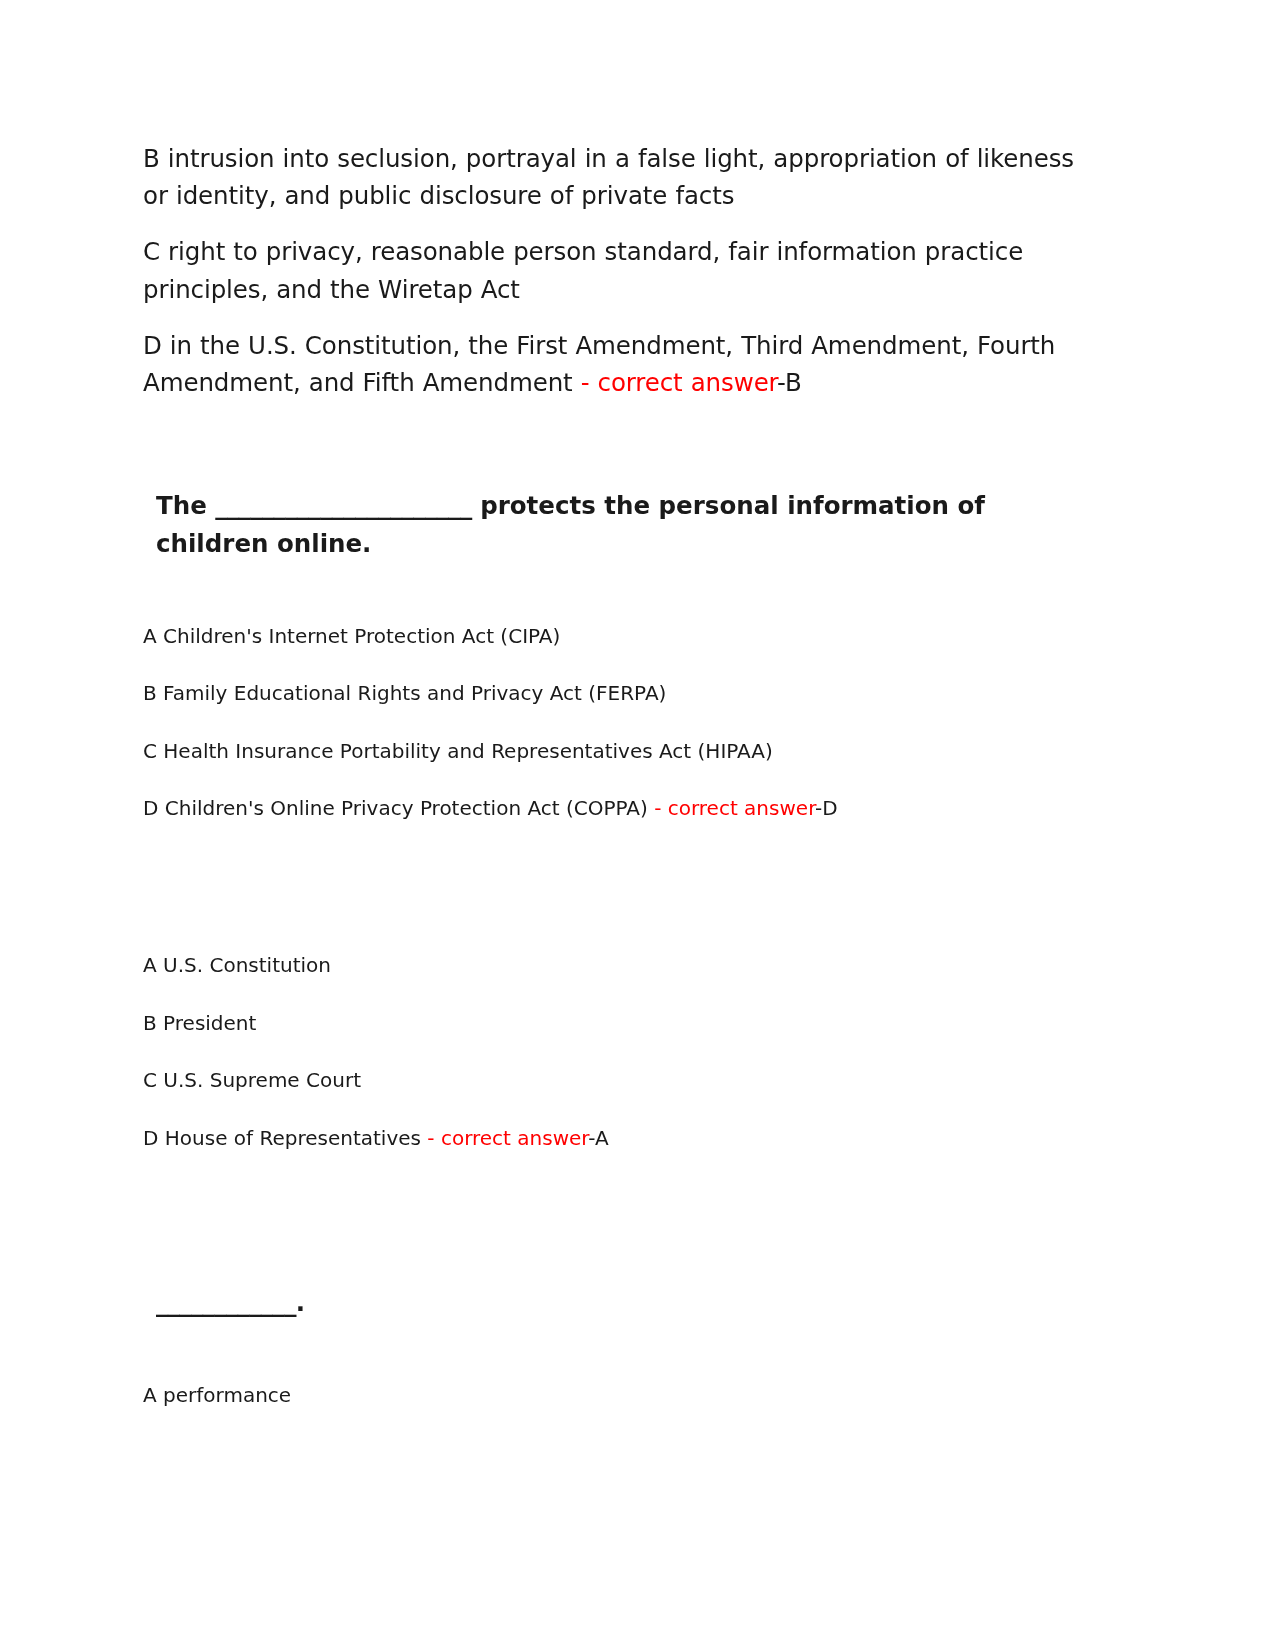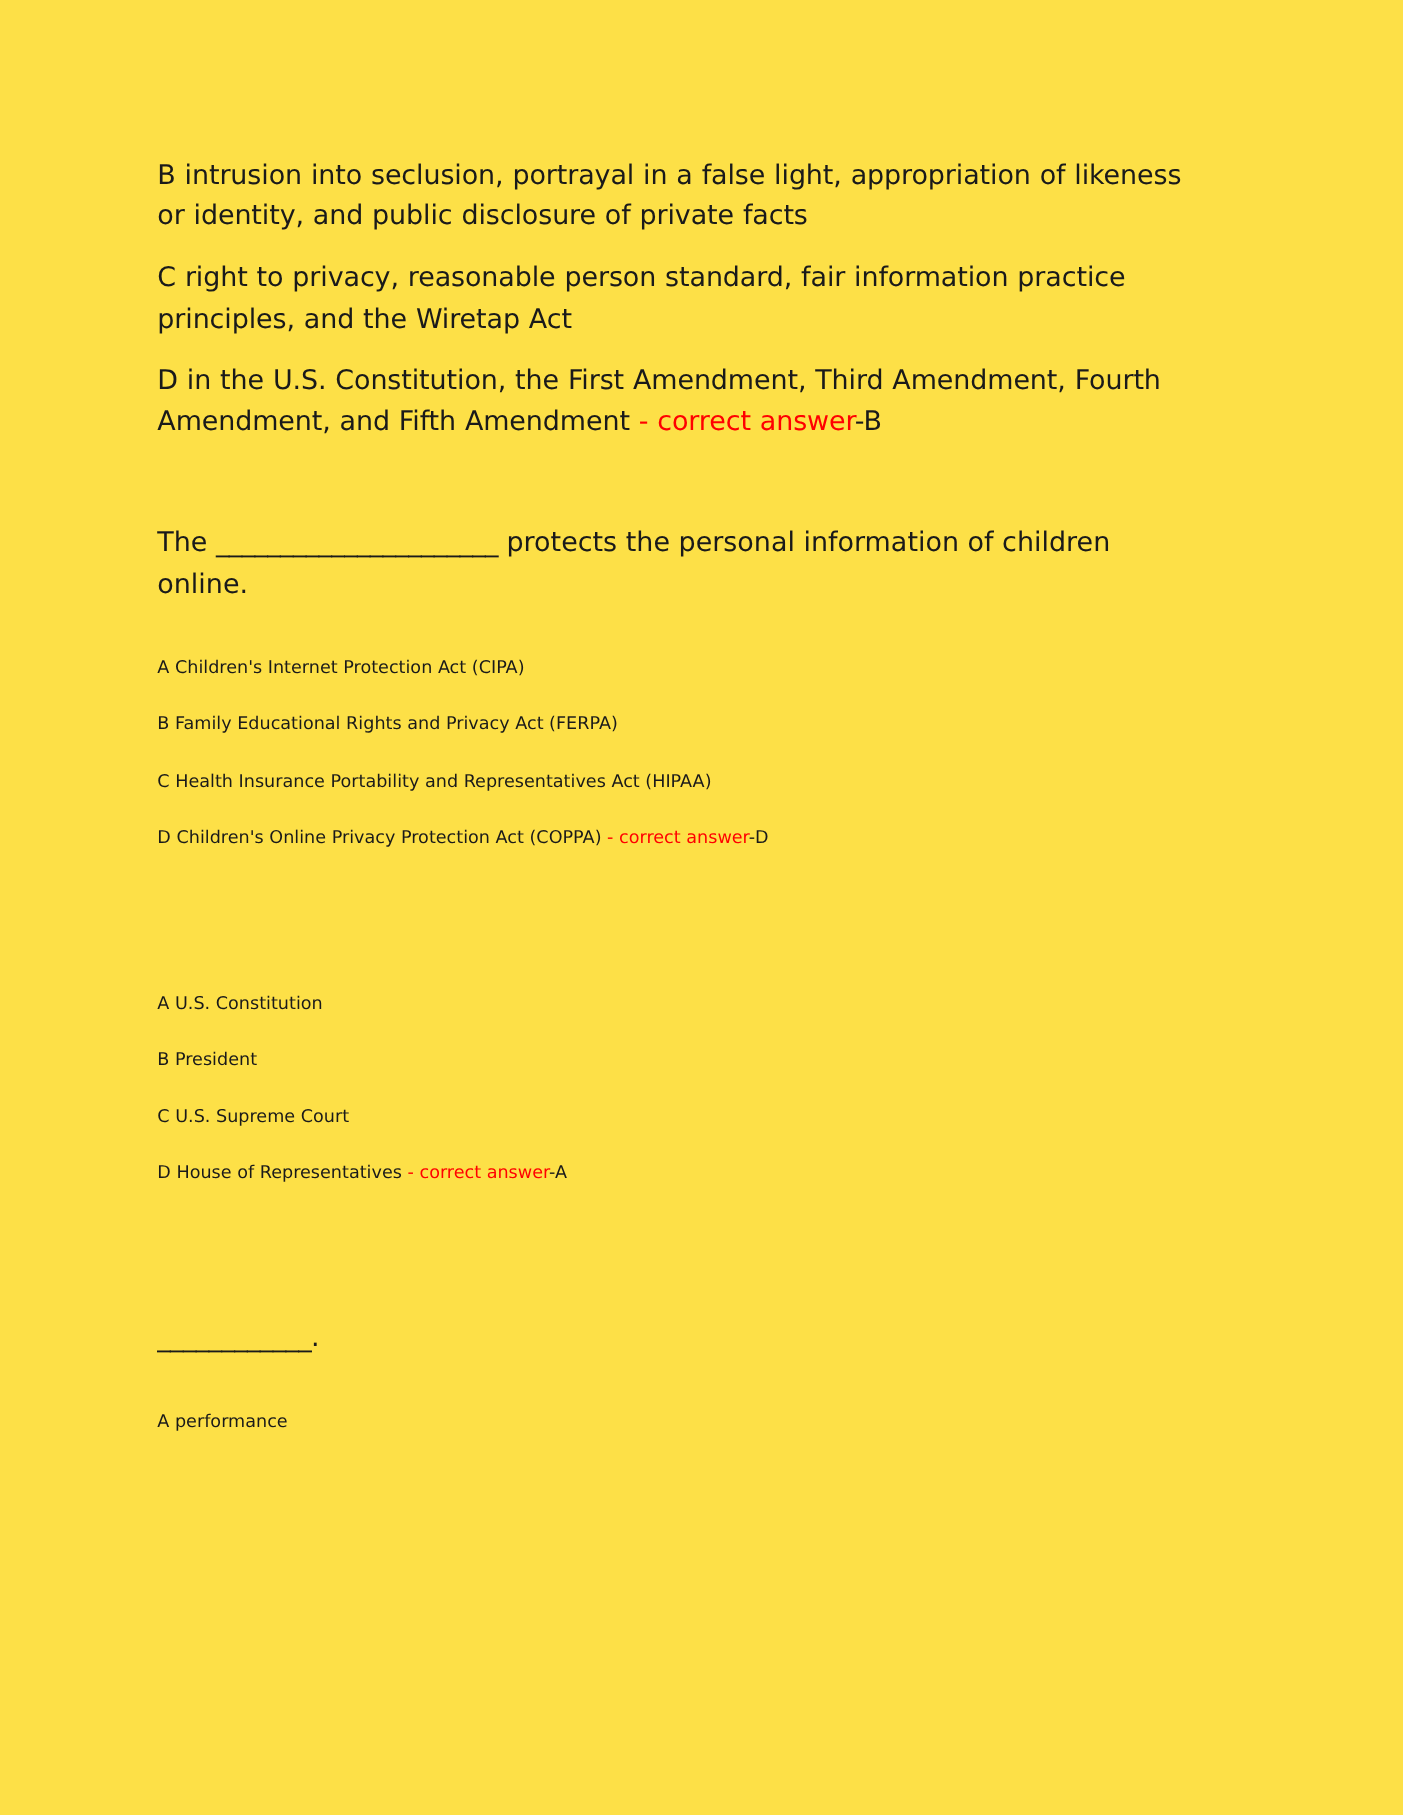--- a/index.html
+++ b/index.html
@@ -12,56 +12,57 @@
     height: 1650px;
     background: #fdf0ce;
     font-family: "DejaVu Sans", "Liberation Sans", sans-serif;
     color: #000000;
     overflow: hidden;
   }
   .page {
     position: relative;
     width: 1275px;
     height: 1650px;
-    background: #fde047;
+    background: #ffffff;
     box-sizing: border-box;
     padding: 140px 190px 0 143px;
   }
   .para {
     font-size: 24.5px;
     line-height: 1.52;
     letter-spacing: -0.1px;
     margin: 0 0 19px 0;
     color: #1a1a1a;
     word-spacing: 0.4px;
   }
   .gap-lg {
     height: 54px;
   }
   .gap-md {
     height: 46px;
   }
   .opt {
-    font-size: 16px;
+    font-size: 20px;
     line-height: 1.52;
     margin: 0 0 27px 0;
     color: #1a1a1a;
   }
   .answer {
     color: #ff0000;
     margin-top: 48px;
   }
   .blank {
     letter-spacing: -0.6px;
   }
   .qtext {
     font-size: 24.5px;
     line-height: 1.52;
-    margin: 0;
+    margin: 13px;
     color: #1a1a1a;
+    font-weight: bold;
   }
 </style>
 </head>
 <body>
 
 <div class="page">
 
   <p class="para">B intrusion into seclusion, portrayal in a false light, appropriation of likeness or identity, and public disclosure of private facts</p>
 
   <p class="para">C right to privacy, reasonable person standard, fair information practice principles, and the Wiretap Act</p>

